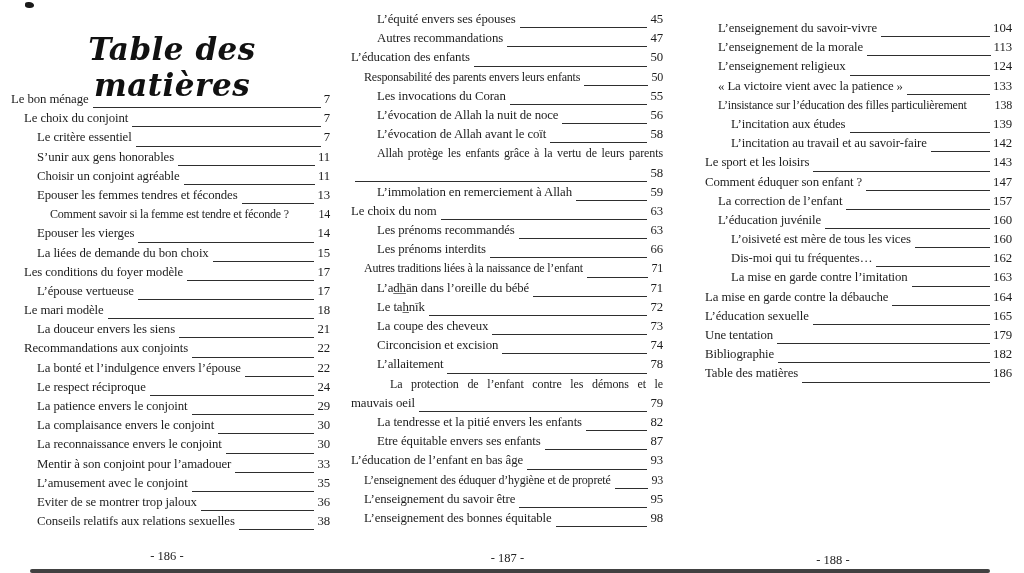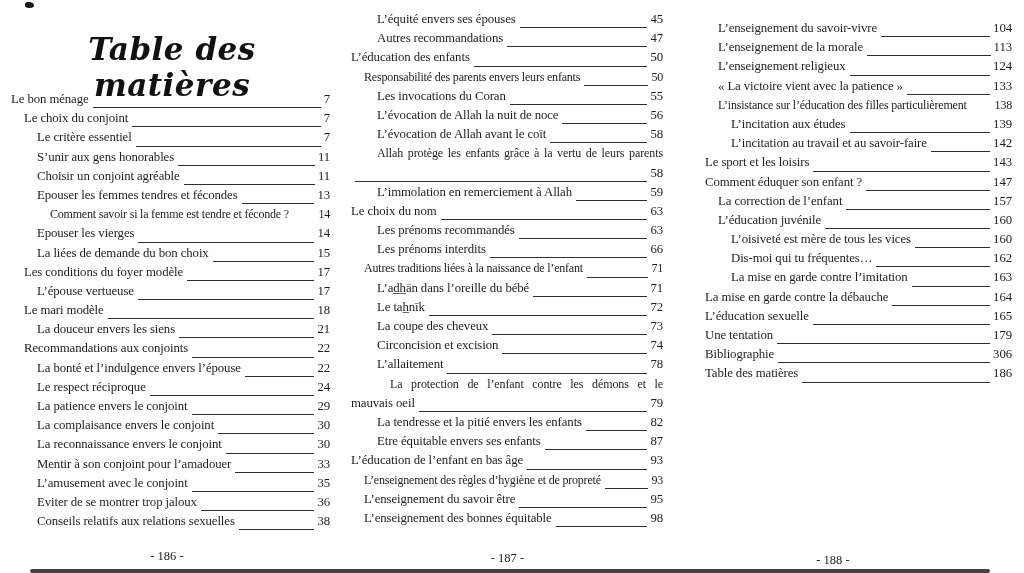--- a/index.html
+++ b/index.html
@@ -294,21 +294,21 @@
         <span class="txt">Etre équitable envers ses enfants</span>
         <span class="lead"></span>
         <span class="num">87</span>
       </div>
       <div class="row lvl0">
         <span class="txt">L’éducation de l’enfant en bas âge</span>
         <span class="lead"></span>
         <span class="num">93</span>
       </div>
       <div class="row lvl1 tight">
-        <span class="txt">L’enseignement des règles d’hygiène et de propreté</span>
+        <span class="txt">L’enseignement des éduquer d’hygiène et de propreté</span>
         <span class="lead"></span>
         <span class="num">93</span>
       </div>
       <div class="row lvl1">
         <span class="txt">L’enseignement du savoir être</span>
         <span class="lead"></span>
         <span class="num">95</span>
       </div>
       <div class="row lvl1">
         <span class="txt">L’enseignement des bonnes équitable</span>
@@ -398,21 +398,21 @@
         <span class="num">165</span>
       </div>
       <div class="row lvl0">
         <span class="txt">Une tentation</span>
         <span class="lead"></span>
         <span class="num">179</span>
       </div>
       <div class="row lvl0">
         <span class="txt">Bibliographie</span>
         <span class="lead"></span>
-        <span class="num">306</span>
+        <span class="num">182</span>
       </div>
       <div class="row lvl0">
         <span class="txt">Table des matières</span>
         <span class="lead"></span>
         <span class="num">186</span>
       </div>
     </div>
 
   <div class="folio" id="folio-0">- 186 -</div>
   <div class="folio" id="folio-1">- 187 -</div>

